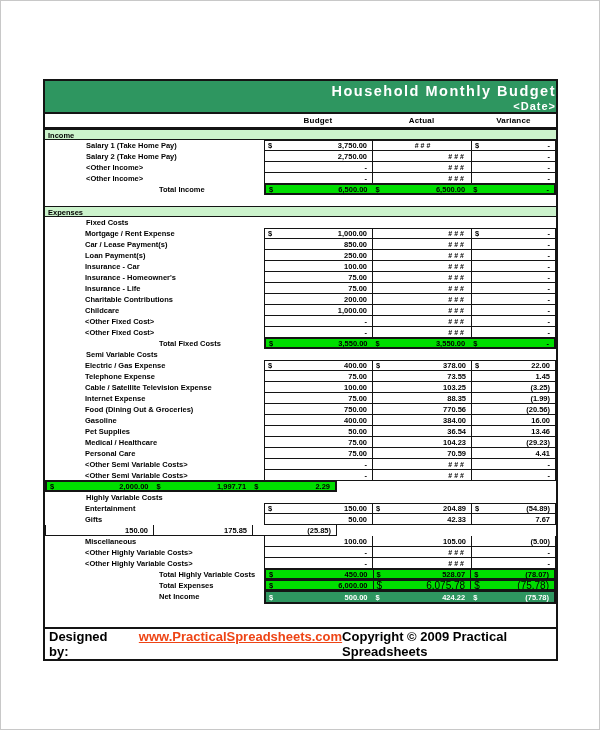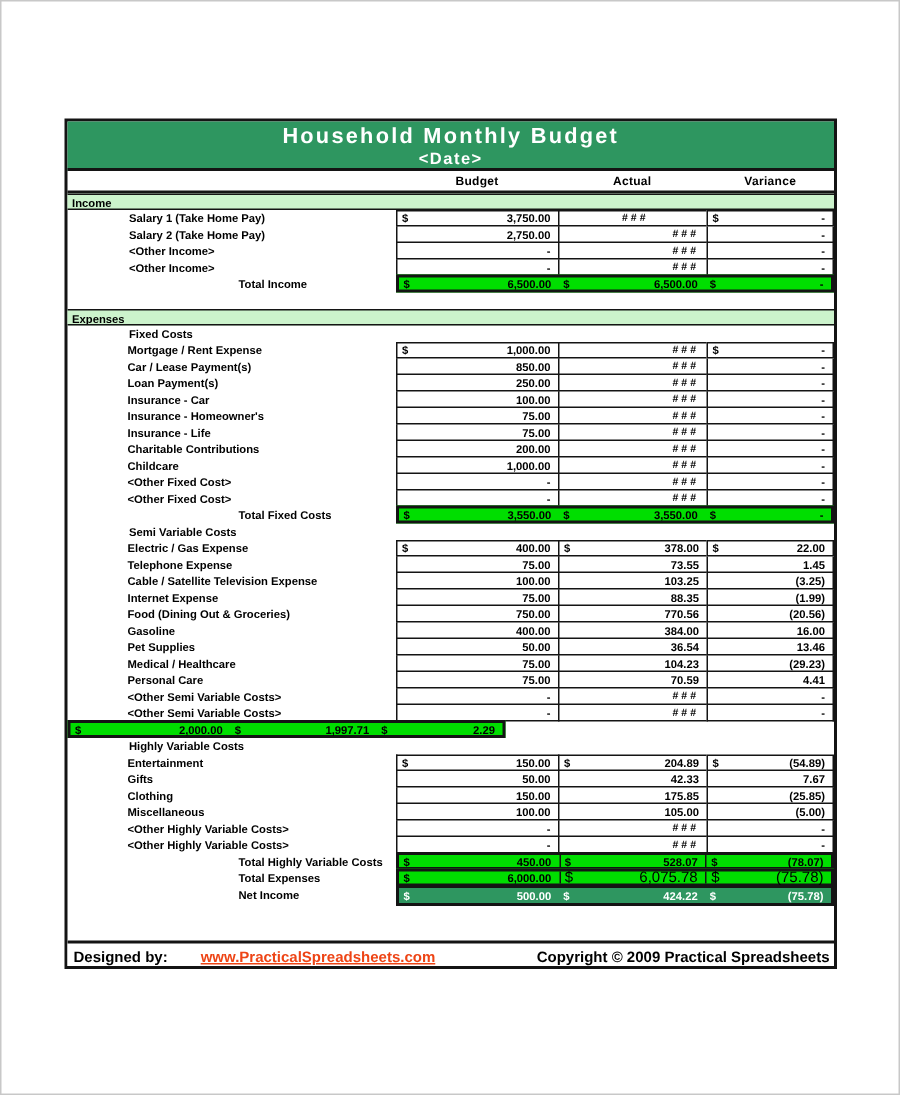--- a/index.html
+++ b/index.html
@@ -1,19 +1,19 @@
 <!DOCTYPE html>
 <html style="--banner: #2e9660; --section: #ccf3cc; --total: #00de00; --net: #2e9660; --link: #ee4415; --border: #141414; --page_border: #c8c8c8;"><head>
 <meta charset="utf-8">
 <style>
   *{box-sizing:border-box;margin:0;padding:0}
   html,body{width:600px;height:730px;background:#fff;font-family:"Liberation Sans",sans-serif}
   .page{position:relative;width:600px;height:730px;border:1px solid var(--page_border);background:#fff;overflow:hidden}
   .sheet{position:absolute;left:42px;top:78px;width:515px;border:2px solid var(--border);background:#fff}
-  .banner{height:33px;background:var(--banner);border-bottom:2px solid var(--border);text-align:center;color:#fff}
+  .banner{height:33px;background:var(--banner);border-bottom:2px solid var(--border);text-align:right;color:#fff}
   .banner .title{font-size:14.5px;font-weight:bold;letter-spacing:1.5px;line-height:19px;padding-top:1px}
   .banner .date{font-size:11px;font-weight:bold;letter-spacing:1px;line-height:11px}
   .colhead{display:flex;height:15px;border-bottom:2px solid var(--border);align-items:center}
   .chl{width:219px}
   .ch{font-size:8px;font-weight:bold;text-align:center;letter-spacing:.2px}
   .ch.b{width:108px}.ch.a{width:99px}.ch.v{width:85px}
   .r{display:flex;height:11px}
   .lbl{width:219px;font-size:7.5px;font-weight:bold;line-height:11px;white-space:nowrap;overflow:hidden}
   .ind0{padding-left:3px}.ind1{padding-left:41px}.ind2{padding-left:40px}.ind3{padding-left:114px}
   .r-section{background:var(--section);border-top:1px solid var(--border);border-bottom:1px solid var(--border)}
@@ -28,21 +28,21 @@
   .cell.center{justify-content:center}
   .cell.center .val{padding-right:0}
   .val.hash{letter-spacing:2px;font-size:7px}
   .r-total .vals{background:var(--total);border:2px solid var(--border);height:12px;margin-top:-1px}
   .r-total .cell,.r-net .cell{border:none}
   .r-total .vals.dv .cell+.cell{border-left:1px solid var(--border)}
   .r-net{height:13px}
   .r-net .vals{background:var(--net);border:2px solid var(--border);height:14px;margin-top:-1px}
   .r-net .pre,.r-net .val{color:#fff}
   .cell.big .pre,.cell.big .val{font-size:10px;font-weight:normal}
-  .footer{height:17px;border-top:2px solid var(--border);display:flex;align-items:flex-end;font-size:10px;font-weight:bold;background:#fff}
+  .footer{height:32px;border-top:2px solid var(--border);display:flex;align-items:flex-start;font-size:13px;font-weight:bold;background:#fff}
   .fby{margin-left:4px}
   .flink{margin-left:22px;color:var(--link);text-decoration:underline;cursor:pointer}
   .fcopy{margin-left:auto;margin-right:3px}
 </style>
 </head>
 <body>
 
 <div class="page">
   <div class="sheet">
 
@@ -578,21 +578,20 @@
               <span class="pre"></span>
               <span class="val">42.33</span>
             </div>
             <div class="cell c-variance">
               <span class="pre"></span>
               <span class="val">7.67</span>
             </div>
           </div>
         </div>
         <div class="r r-item">
-          <div class="lbl ind2">Clothing</div>
           <div class="vals">
             <div class="cell c-budget">
               <span class="pre"></span>
               <span class="val">150.00</span>
             </div>
             <div class="cell c-actual">
               <span class="pre"></span>
               <span class="val">175.85</span>
             </div>
             <div class="cell c-variance">

